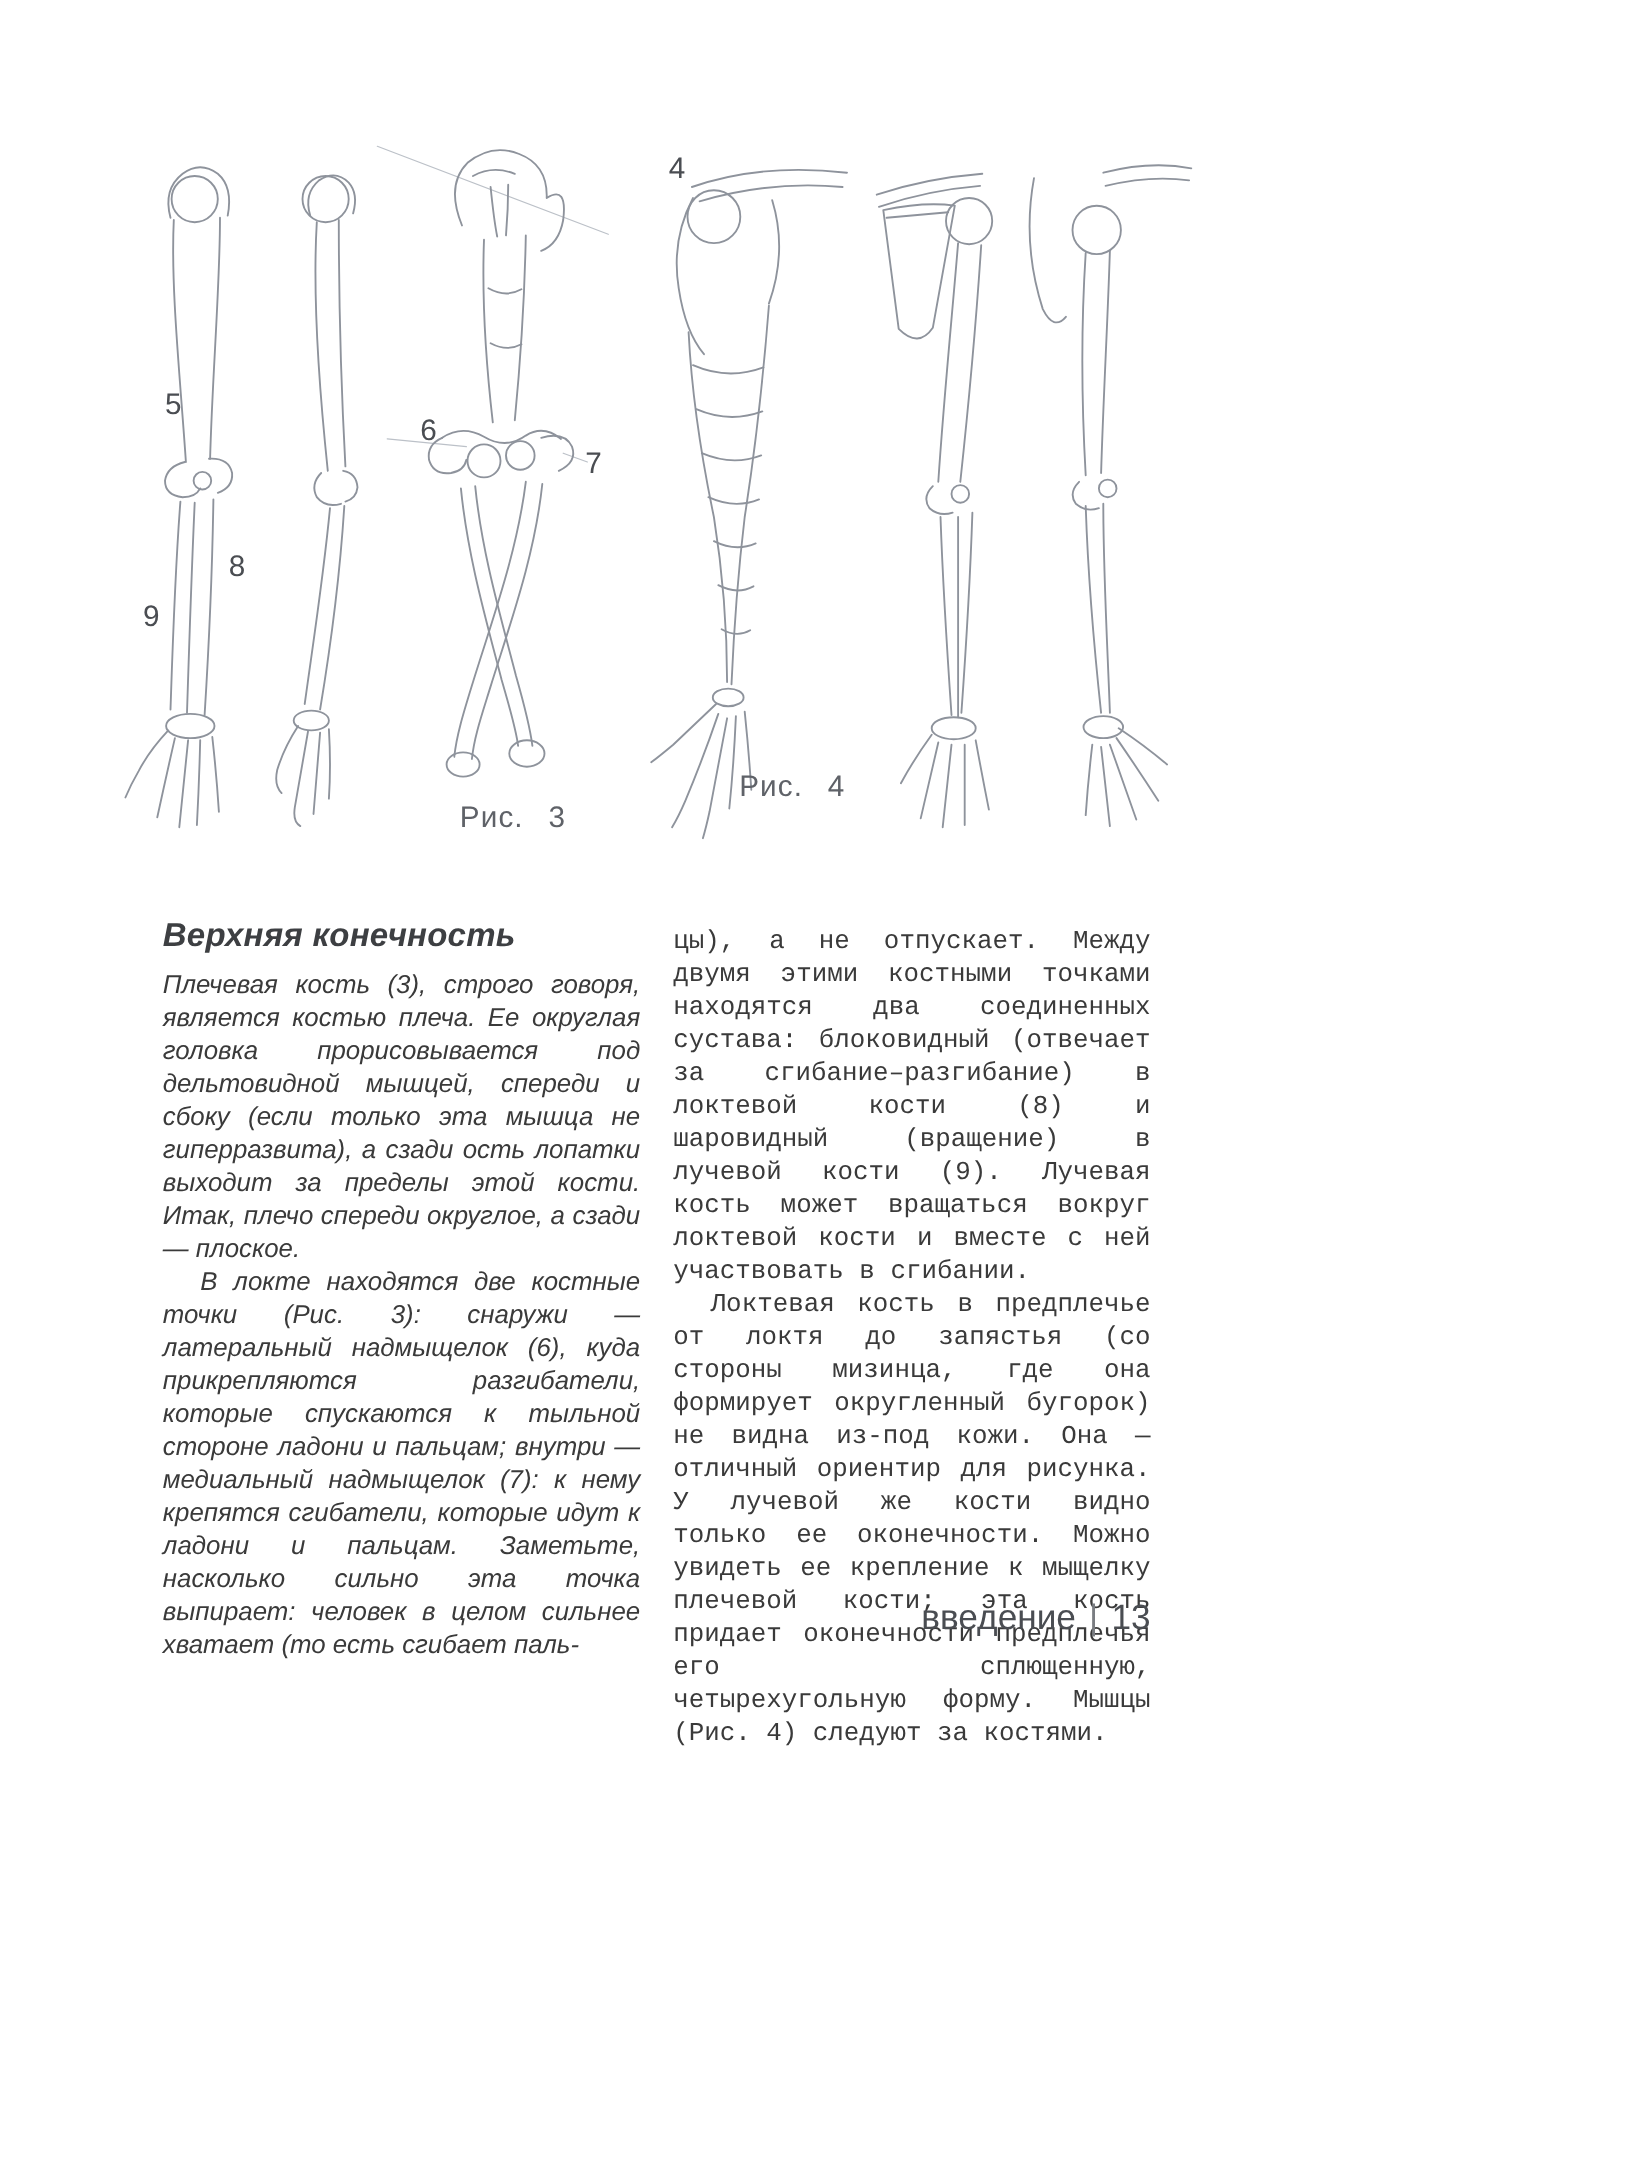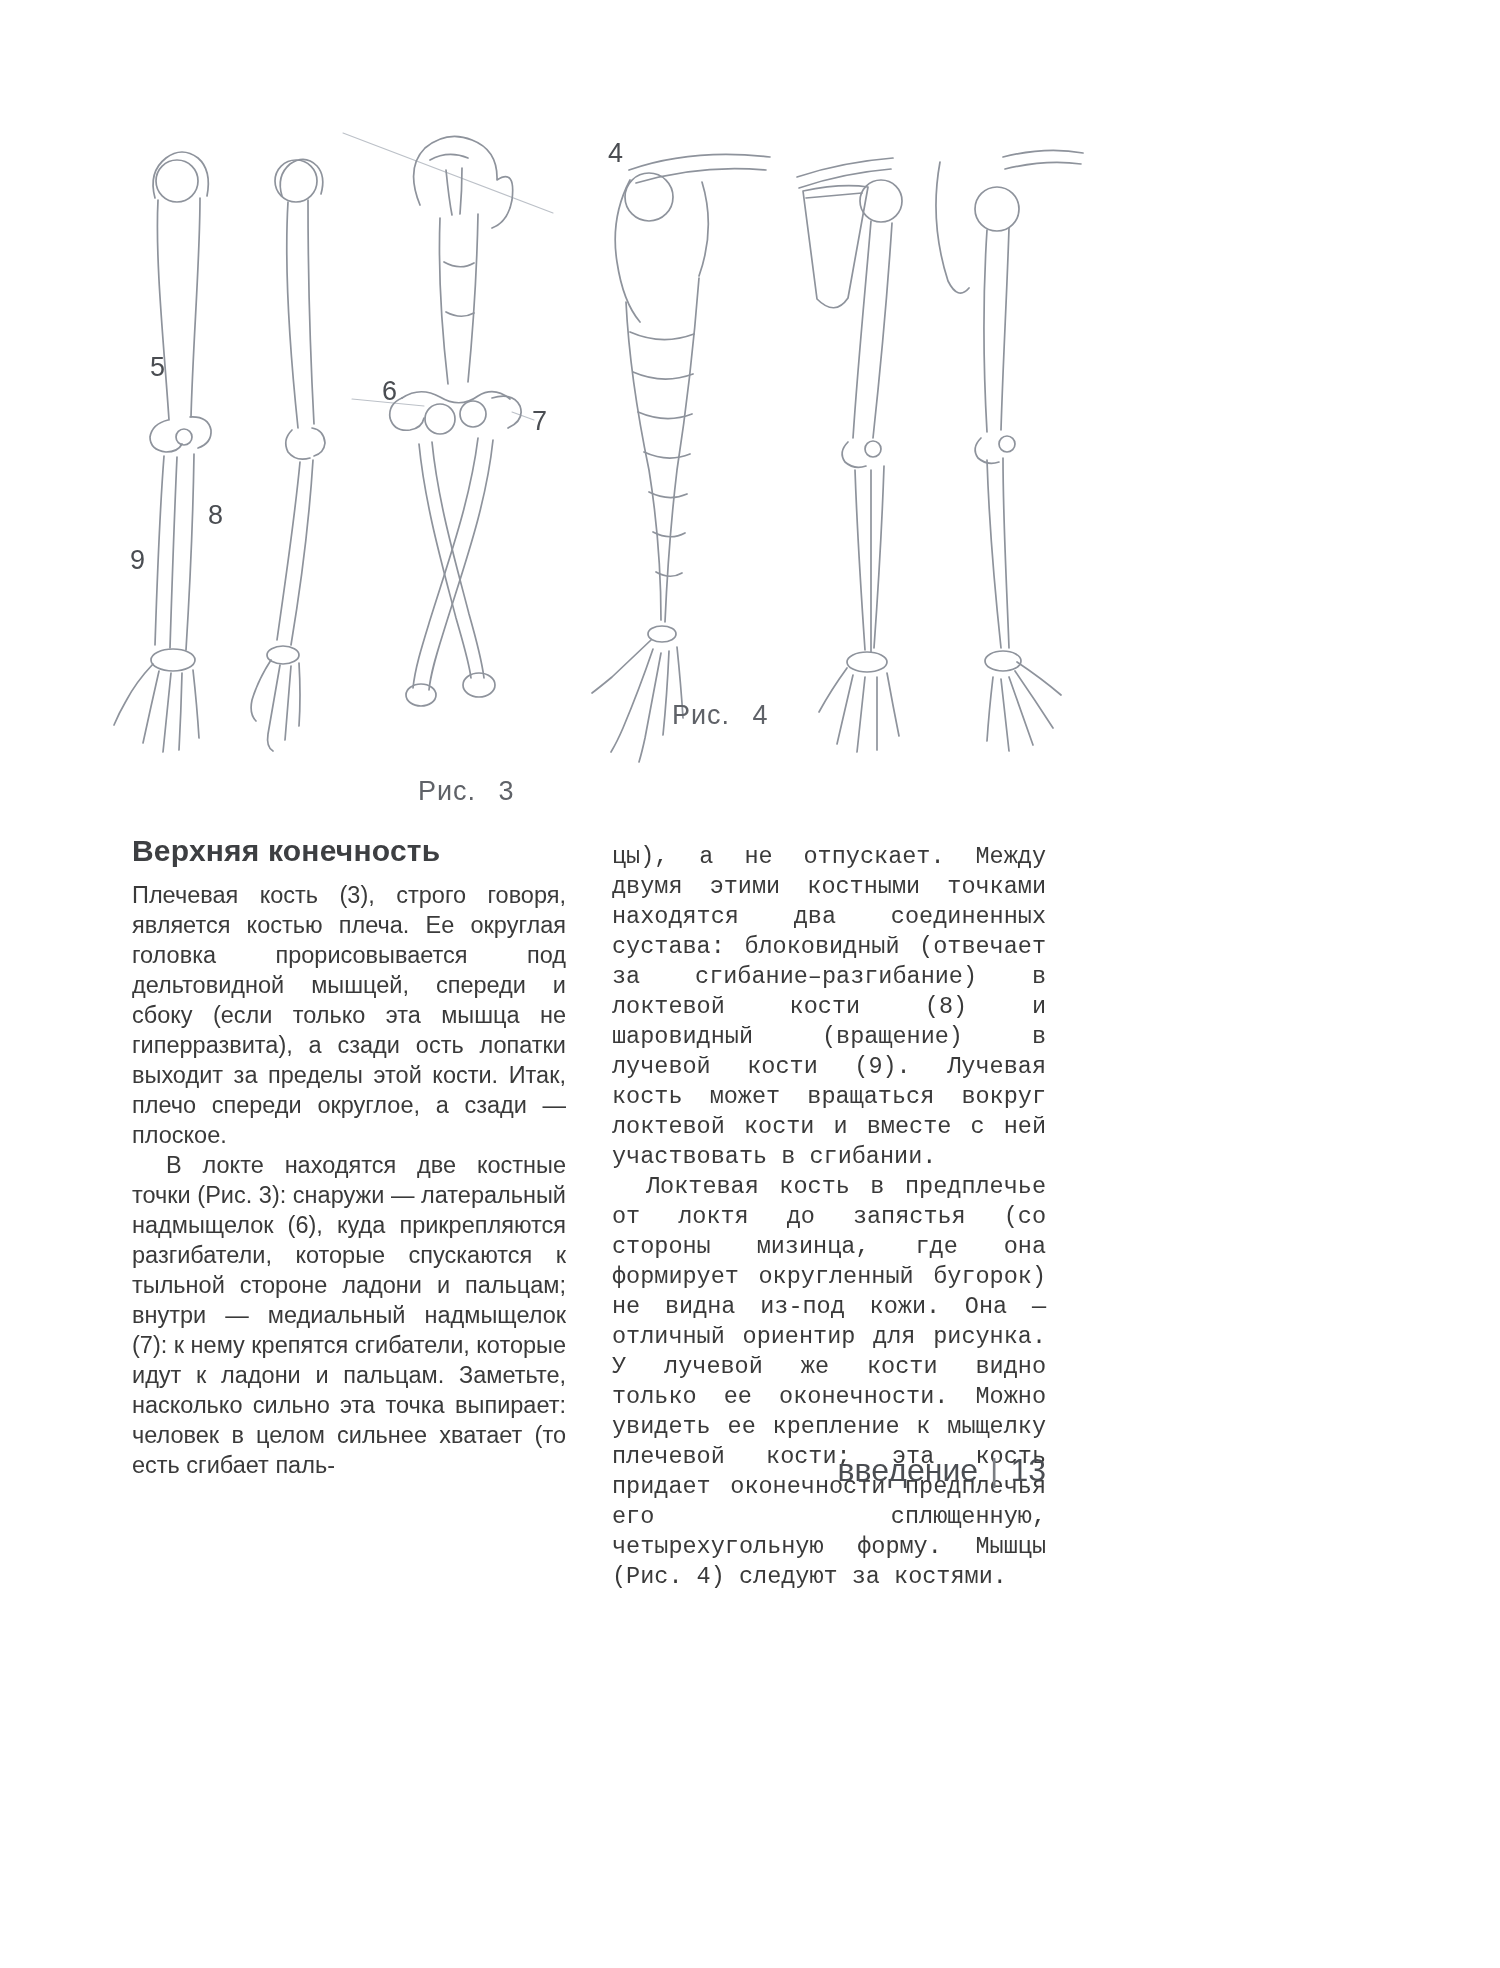--- a/index.html
+++ b/index.html
@@ -21,21 +21,21 @@
     position:absolute; font-size:27px; color:#5f6268;
     letter-spacing:1px; word-spacing:14px;
   }
 
   
   .col {
     position:absolute; width:434px;
     font-size:23.5px; line-height:30px;
     text-align:justify; color:#3a3a3a;
   }
-  .col-left  { left:132px; top:836px; }
+  .col-left  { left:148px; top:836px;font-style:italic; }
   .col-right { left:612px; top:842px;font-family:Liberation Mono, monospace; }
   .section-title {
     font-size:30px; font-weight:bold; color:#3d3f42;
     letter-spacing:0.2px; margin-bottom:14px; text-align:left;
   }
   .col p { margin:0; }
   .col p.indent { text-indent:34px; }
 
   
   .page-footer {
@@ -180,21 +180,21 @@
     </g>
   </svg>
 
   <div class="fig-num" style="left:608px; top:138px;">4</div>
   <div class="fig-num" style="left:150px; top:352px;">5</div>
   <div class="fig-num" style="left:382px; top:376px;">6</div>
   <div class="fig-num" style="left:532px; top:406px;">7</div>
   <div class="fig-num" style="left:208px; top:500px;">8</div>
   <div class="fig-num" style="left:130px; top:545px;">9</div>
 
-  <div class="fig-caption" style="left:418px; top:728px;margin-top:48px;">Рис. 3</div>
+  <div class="fig-caption" style="left:418px; top:728px;">Рис. 3</div>
   <div class="fig-caption" style="left:672px; top:700px;">Рис. 4</div>
 
   <div class="col col-left">
     <div class="section-title">Верхняя конечность</div>
     <p>Плечевая кость (3), строго говоря, является костью плеча. Ее округлая головка прорисовывается под дельтовидной мышцей, спереди и сбоку (если только эта мышца не гиперразвита), а сзади ость лопатки выходит за пределы этой кости. Итак, плечо спереди округлое, а сзади — плоское.</p>
     <p class="indent">В локте находятся две костные точки (Рис. 3): снаружи — латеральный надмыщелок (6), куда прикрепляются разгибатели, которые спускаются к тыльной стороне ладони и пальцам; внутри — медиальный надмыщелок (7): к нему крепятся сгибатели, которые идут к ладони и пальцам. Заметьте, насколько сильно эта точка выпирает: человек в целом сильнее хватает (то есть сгибает паль-</p>
   </div>
 
   <div class="col col-right">
     <p>цы), а не отпускает. Между двумя этими костными точками находятся два соединенных сустава: блоковидный (отвечает за сгибание–разгибание) в локтевой кости (8) и шаровидный (вращение) в лучевой кости (9). Лучевая кость может вращаться вокруг локтевой кости и вместе с ней участвовать в сгибании.</p>

